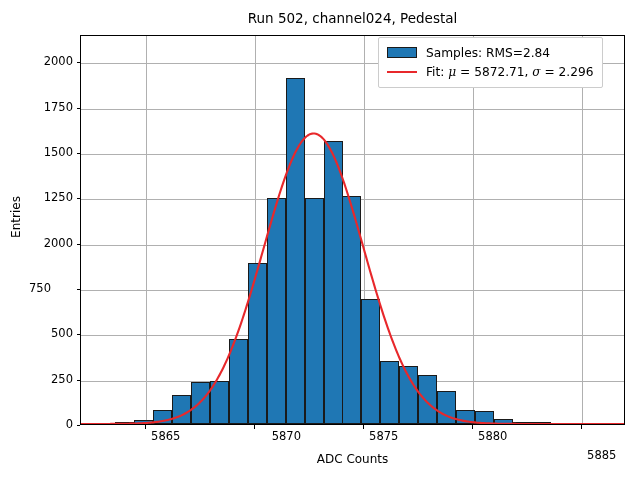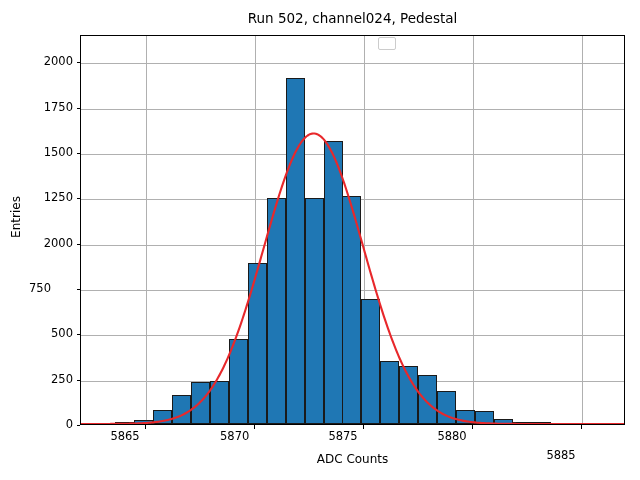--- a/index.html
+++ b/index.html
@@ -71,21 +71,21 @@
     position: absolute;
     width: 3.5px;
     height: 1.1px;
     background: #000000;
     left: 76.5px;
   }
   .xtick-label {
     position: absolute;
     top: 430px;
     width: 70px;
-    text-align: left;
+    text-align: right;
     font-size: 11.5px;
     color: #000000;
     line-height: 12px;
   }
   .xtick-mark {
     position: absolute;
     top: 425px;
     width: 1.1px;
     height: 3.5px;
     background: #000000;
@@ -189,21 +189,21 @@
       <div class="ytick-mark" style="top: 334.302px;"></div>
       <div class="ytick-mark" style="top: 288.953px;"></div>
       <div class="ytick-mark" style="top: 243.605px;"></div>
       <div class="ytick-mark" style="top: 198.256px;"></div>
       <div class="ytick-mark" style="top: 152.907px;"></div>
       <div class="ytick-mark" style="top: 107.558px;"></div>
       <div class="ytick-mark" style="top: 62.2093px;"></div>
     </div>
   <div id="xtick-labels-group">
       <div class="xtick-label" style="left: 110.4px;">5865</div>
-      <div class="xtick-label" style="left: 220px;">5870</div>
+      <div class="xtick-label" style="left: 231px;">5870</div>
       <div class="xtick-label" style="left: 328.4px;">5875</div>
       <div class="xtick-label" style="left: 437.4px;">5880</div>
       <div class="xtick-label" style="left: 546.4px; margin-top: 19px;">5885</div>
     </div>
   <div id="xtick-marks-group">
       <div class="xtick-mark" style="left: 145.4px;"></div>
       <div class="xtick-mark" style="left: 254.4px;"></div>
       <div class="xtick-mark" style="left: 363.4px;"></div>
       <div class="xtick-mark" style="left: 472.4px;"></div>
       <div class="xtick-mark" style="left: 581.4px;"></div>
@@ -251,15 +251,23 @@
         <div class="hist-bar" style="left: 413.224px; width: 18.9551px; height: 5.44186px;"></div>
         <div class="hist-bar" style="left: 432.19px; width: 18.9551px; height: 1.81395px;"></div>
         <div class="hist-bar" style="left: 451.156px; width: 18.9551px; height: 1.2px;"></div>
       </div>
     <svg id="fit-svg" viewBox="0 0 545 390" preserveAspectRatio="none">
       <path id="fit-path" fill="none" stroke="#e8282b" stroke-width="2.1" stroke-linejoin="round" stroke-linecap="round" vector-effect="non-scaling-stroke" d="M0.00 389.99 L1.36 389.99 L2.73 389.99 L4.09 389.99 L5.45 389.99 L6.81 389.99 L8.17 389.99 L9.54 389.99 L10.90 389.99 L12.26 389.98 L13.63 389.98 L14.99 389.98 L16.35 389.98 L17.71 389.97 L19.08 389.97 L20.44 389.97 L21.80 389.96 L23.16 389.96 L24.52 389.95 L25.89 389.95 L27.25 389.94 L28.61 389.93 L29.98 389.92 L31.34 389.92 L32.70 389.91 L34.06 389.90 L35.43 389.88 L36.79 389.87 L38.15 389.86 L39.51 389.84 L40.88 389.82 L42.24 389.80 L43.60 389.78 L44.96 389.76 L46.33 389.73 L47.69 389.70 L49.05 389.67 L50.41 389.64 L51.77 389.60 L53.14 389.56 L54.50 389.51 L55.86 389.46 L57.23 389.41 L58.59 389.35 L59.95 389.28 L61.31 389.21 L62.68 389.14 L64.04 389.05 L65.40 388.96 L66.76 388.86 L68.13 388.75 L69.49 388.64 L70.85 388.51 L72.21 388.37 L73.58 388.22 L74.94 388.06 L76.30 387.89 L77.66 387.70 L79.02 387.50 L80.39 387.28 L81.75 387.05 L83.11 386.80 L84.47 386.52 L85.84 386.23 L87.20 385.92 L88.56 385.58 L89.92 385.22 L91.29 384.84 L92.65 384.42 L94.01 383.98 L95.38 383.51 L96.74 383.00 L98.10 382.47 L99.46 381.90 L100.83 381.29 L102.19 380.64 L103.55 379.95 L104.91 379.22 L106.28 378.44 L107.64 377.62 L109.00 376.74 L110.36 375.82 L111.72 374.84 L113.09 373.81 L114.45 372.72 L115.81 371.57 L117.17 370.36 L118.54 369.09 L119.90 367.75 L121.26 366.34 L122.63 364.86 L123.99 363.31 L125.35 361.68 L126.71 359.98 L128.07 358.19 L129.44 356.33 L130.80 354.38 L132.16 352.35 L133.53 350.23 L134.89 348.03 L136.25 345.73 L137.61 343.35 L138.97 340.87 L140.34 338.30 L141.70 335.63 L143.06 332.87 L144.43 330.01 L145.79 327.06 L147.15 324.01 L148.51 320.86 L149.88 317.62 L151.24 314.28 L152.60 310.84 L153.96 307.32 L155.32 303.69 L156.69 299.98 L158.05 296.17 L159.41 292.28 L160.78 288.30 L162.14 284.24 L163.50 280.10 L164.86 275.88 L166.22 271.58 L167.59 267.22 L168.95 262.78 L170.31 258.29 L171.68 253.73 L173.04 249.13 L174.40 244.48 L175.76 239.78 L177.13 235.05 L178.49 230.28 L179.85 225.50 L181.21 220.69 L182.58 215.87 L183.94 211.05 L185.30 206.23 L186.66 201.42 L188.02 196.63 L189.39 191.87 L190.75 187.13 L192.11 182.44 L193.47 177.80 L194.84 173.21 L196.20 168.69 L197.56 164.24 L198.92 159.87 L200.29 155.59 L201.65 151.41 L203.01 147.34 L204.38 143.37 L205.74 139.53 L207.10 135.82 L208.46 132.24 L209.83 128.81 L211.19 125.52 L212.55 122.40 L213.91 119.43 L215.28 116.64 L216.64 114.02 L218.00 111.59 L219.36 109.34 L220.73 107.28 L222.09 105.42 L223.45 103.76 L224.81 102.30 L226.17 101.05 L227.54 100.00 L228.90 99.17 L230.26 98.56 L231.63 98.15 L232.99 97.97 L234.35 98.00 L235.71 98.24 L237.07 98.71 L238.44 99.38 L239.80 100.27 L241.16 101.38 L242.53 102.69 L243.89 104.20 L245.25 105.92 L246.61 107.84 L247.97 109.95 L249.34 112.25 L250.70 114.74 L252.06 117.41 L253.43 120.25 L254.79 123.26 L256.15 126.43 L257.51 129.75 L258.88 133.23 L260.24 136.85 L261.60 140.60 L262.96 144.47 L264.32 148.47 L265.69 152.57 L267.05 156.78 L268.41 161.09 L269.77 165.48 L271.14 169.95 L272.50 174.49 L273.86 179.09 L275.23 183.75 L276.59 188.46 L277.95 193.20 L279.31 197.97 L280.68 202.77 L282.04 207.58 L283.40 212.40 L284.76 217.22 L286.13 222.04 L287.49 226.84 L288.85 231.62 L290.21 236.38 L291.57 241.10 L292.94 245.78 L294.30 250.42 L295.66 255.02 L297.03 259.55 L298.39 264.03 L299.75 268.44 L301.11 272.79 L302.48 277.07 L303.84 281.27 L305.20 285.39 L306.56 289.43 L307.92 293.38 L309.29 297.25 L310.65 301.03 L312.01 304.72 L313.38 308.31 L314.74 311.82 L316.10 315.22 L317.46 318.53 L318.82 321.75 L320.19 324.87 L321.55 327.89 L322.91 330.82 L324.27 333.65 L325.64 336.39 L327.00 339.03 L328.36 341.57 L329.72 344.02 L331.09 346.38 L332.45 348.65 L333.81 350.84 L335.18 352.93 L336.54 354.94 L337.90 356.86 L339.26 358.70 L340.63 360.46 L341.99 362.14 L343.35 363.75 L344.71 365.28 L346.07 366.74 L347.44 368.13 L348.80 369.45 L350.16 370.71 L351.53 371.90 L352.89 373.03 L354.25 374.11 L355.61 375.12 L356.98 376.08 L358.34 376.99 L359.70 377.85 L361.06 378.66 L362.43 379.43 L363.79 380.15 L365.15 380.82 L366.51 381.46 L367.88 382.06 L369.24 382.62 L370.60 383.15 L371.96 383.64 L373.33 384.11 L374.69 384.54 L376.05 384.95 L377.41 385.33 L378.77 385.68 L380.14 386.01 L381.50 386.32 L382.86 386.60 L384.22 386.87 L385.59 387.12 L386.95 387.35 L388.31 387.56 L389.68 387.76 L391.04 387.94 L392.40 388.11 L393.76 388.27 L395.13 388.41 L396.49 388.55 L397.85 388.67 L399.21 388.78 L400.57 388.89 L401.94 388.99 L403.30 389.08 L404.66 389.16 L406.02 389.23 L407.39 389.30 L408.75 389.37 L410.11 389.42 L411.48 389.48 L412.84 389.52 L414.20 389.57 L415.56 389.61 L416.93 389.65 L418.29 389.68 L419.65 389.71 L421.01 389.74 L422.38 389.76 L423.74 389.79 L425.10 389.81 L426.46 389.83 L427.82 389.84 L429.19 389.86 L430.55 389.87 L431.91 389.89 L433.28 389.90 L434.64 389.91 L436.00 389.92 L437.36 389.93 L438.73 389.93 L440.09 389.94 L441.45 389.95 L442.81 389.95 L444.17 389.96 L445.54 389.96 L446.90 389.97 L448.26 389.97 L449.63 389.97 L450.99 389.98 L452.35 389.98 L453.71 389.98 L455.07 389.98 L456.44 389.99 L457.80 389.99 L459.16 389.99 L460.52 389.99 L461.89 389.99 L463.25 389.99 L464.61 389.99 L465.97 389.99 L467.34 389.99 L468.70 390.00 L470.06 390.00 L471.43 390.00 L472.79 390.00 L474.15 390.00 L475.51 390.00 L476.88 390.00 L478.24 390.00 L479.60 390.00 L480.96 390.00 L482.32 390.00 L483.69 390.00 L485.05 390.00 L486.41 390.00 L487.78 390.00 L489.14 390.00 L490.50 390.00 L491.86 390.00 L493.23 390.00 L494.59 390.00 L495.95 390.00 L497.31 390.00 L498.68 390.00 L500.04 390.00 L501.40 390.00 L502.76 390.00 L504.13 390.00 L505.49 390.00 L506.85 390.00 L508.21 390.00 L509.58 390.00 L510.94 390.00 L512.30 390.00 L513.66 390.00 L515.02 390.00 L516.39 390.00 L517.75 390.00 L519.11 390.00 L520.48 390.00 L521.84 390.00 L523.20 390.00 L524.56 390.00 L525.92 390.00 L527.29 390.00 L528.65 390.00 L530.01 390.00 L531.38 390.00 L532.74 390.00 L534.10 390.00 L535.46 390.00 L536.83 390.00 L538.19 390.00 L539.55 390.00 L540.91 390.00 L542.27 390.00 L543.64 390.00 L545.00 390.00"></path>
     </svg>
   </div>
 
   <div id="legend">
+    <div class="legend-row">
+      <span class="legend-swatch-patch"></span>
+      <span class="legend-text">Samples: RMS=2.84</span>
+    </div>
+    <div class="legend-row">
+      <span class="legend-swatch-line"></span>
+      <span class="legend-text"><span>Fit: </span><span class="mathit">μ</span><span> = 5872.71, </span><span class="mathit">σ</span><span> = 2.296</span></span>
+    </div>
   </div>
 
 </div>
 
 </body></html>

